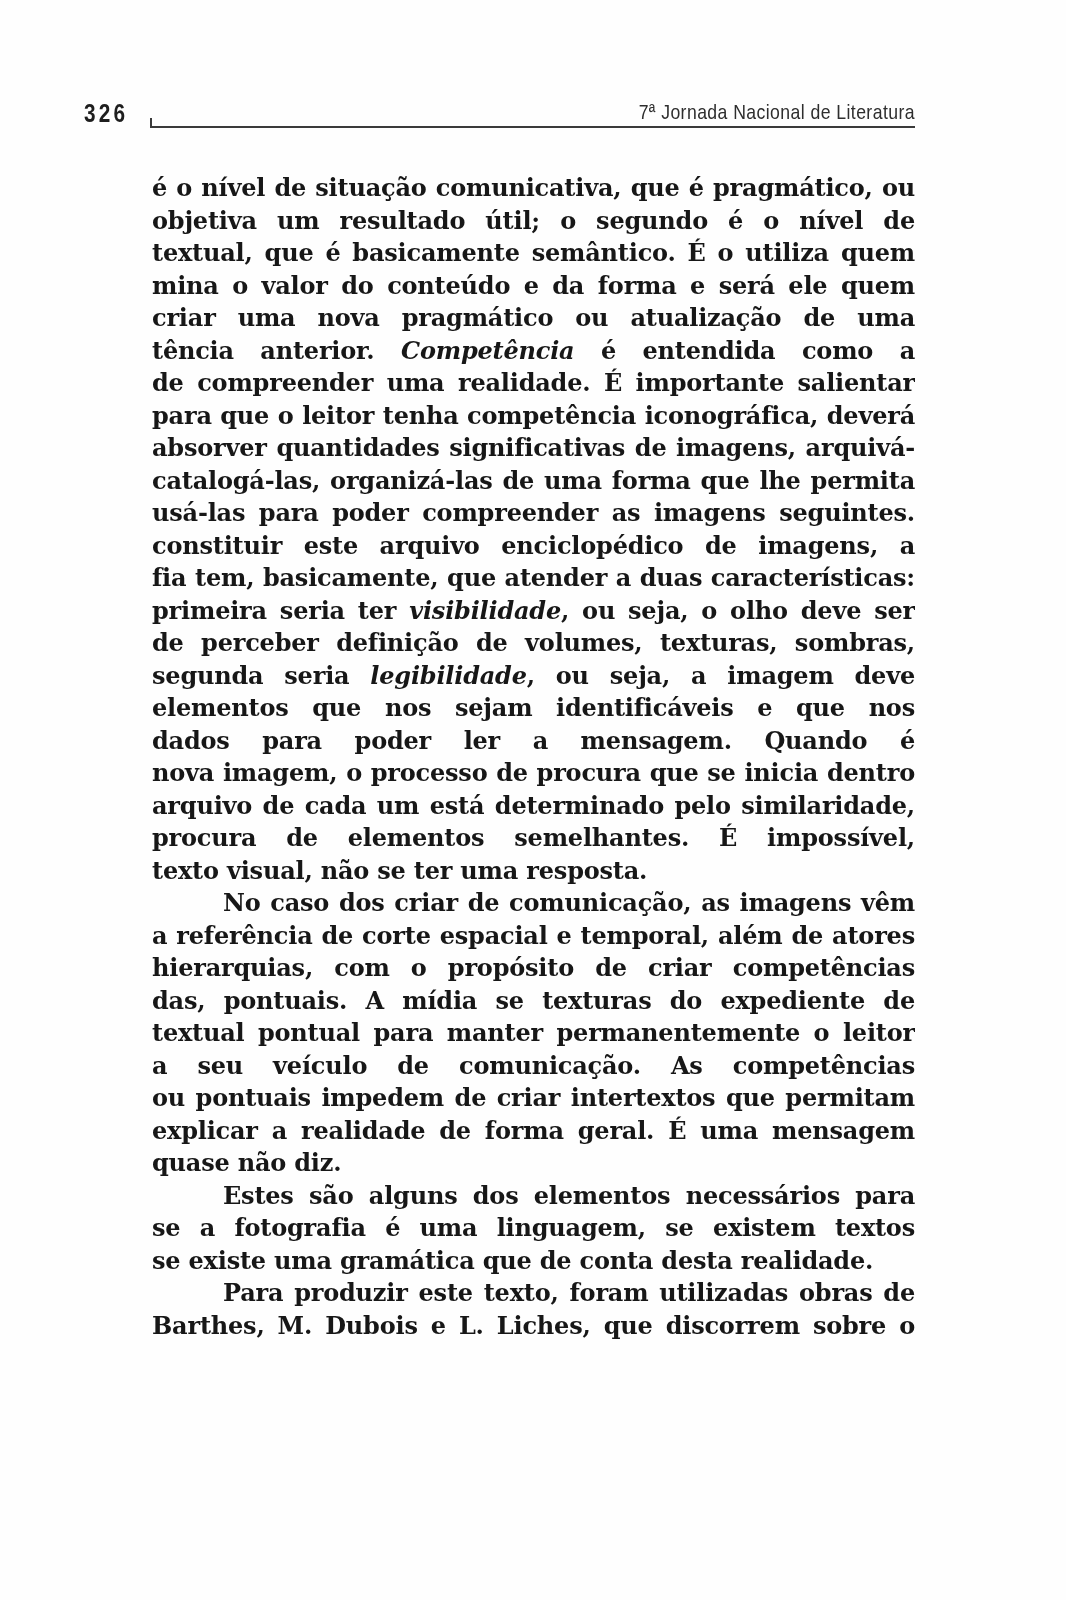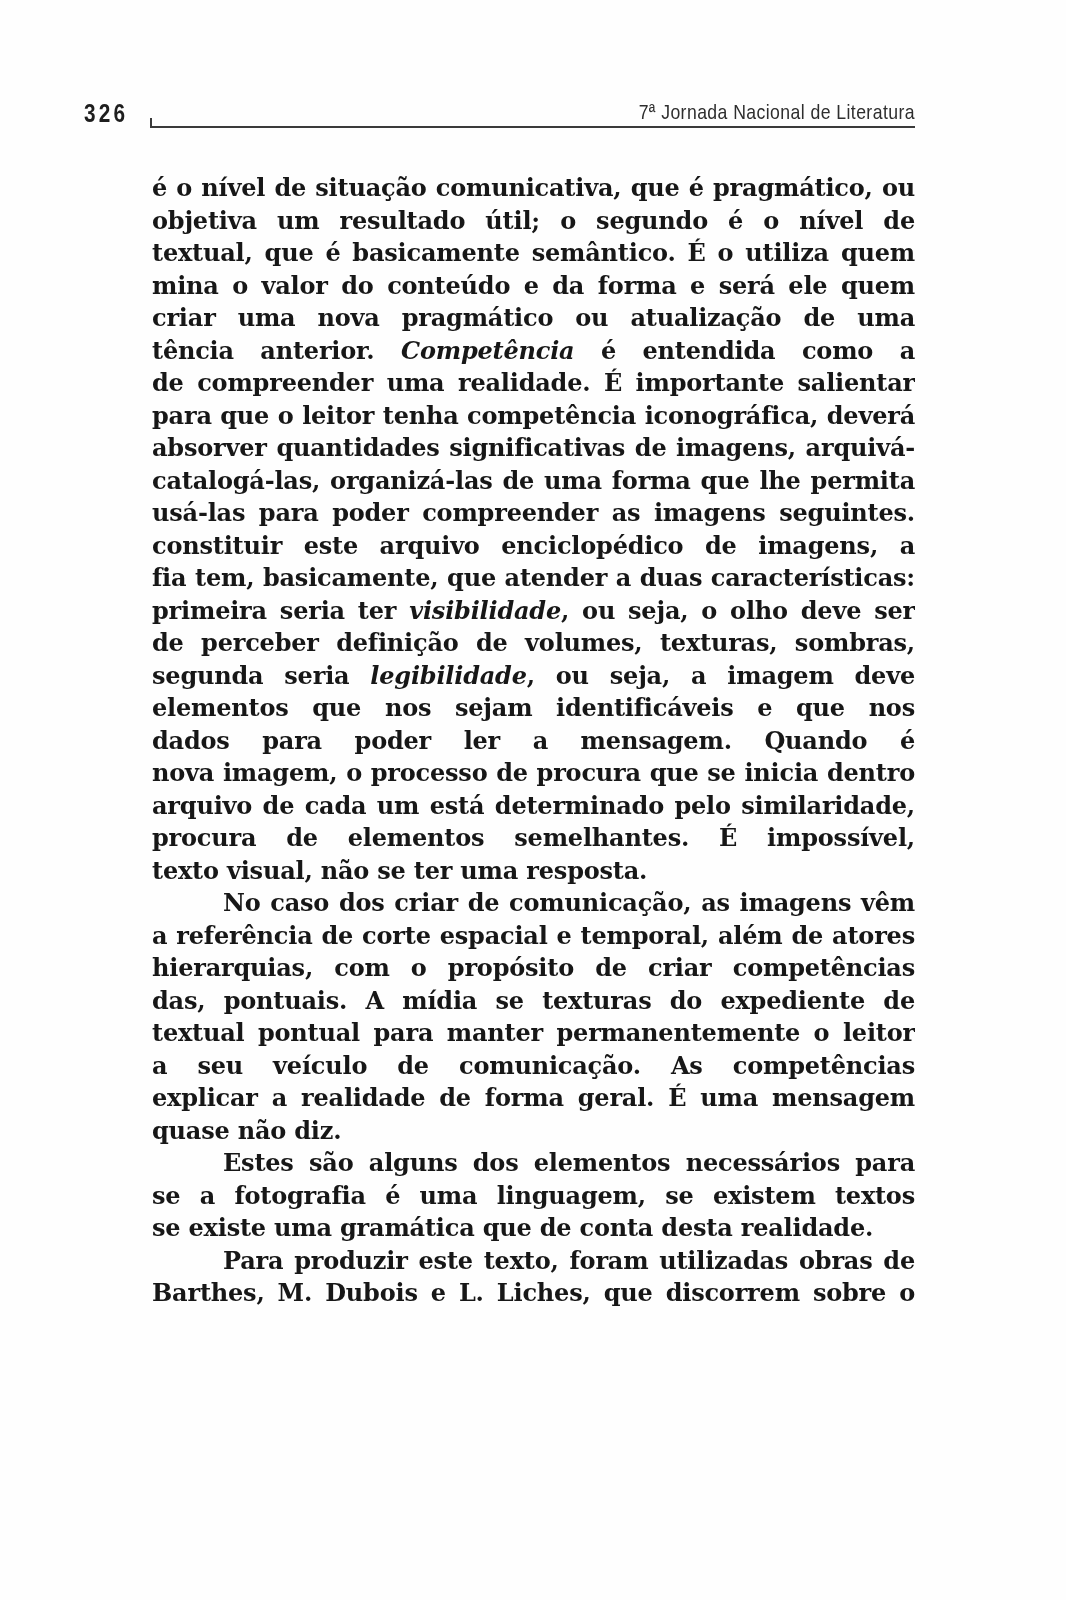--- a/index.html
+++ b/index.html
@@ -119,20 +119,21 @@
         <div class="line">procura de elementos semelhantes. É impossível, perante um</div>
         <div class="line last">texto visual, não se ter uma resposta.</div>
       </div>
       <div class="paragraph">
         <div class="line indent">No caso dos criar de comunicação, as imagens vêm com</div>
         <div class="line">a referência de corte espacial e temporal, além de atores e</div>
         <div class="line">hierarquias, com o propósito de criar competências fraciona-</div>
         <div class="line">das, pontuais. A mídia se texturas do expediente de informação</div>
         <div class="line">textual pontual para manter permanentemente o leitor preso</div>
         <div class="line">a seu veículo de comunicação. As competências fracionadas</div>
+        <div class="line">ou pontuais impedem de criar intertextos que permitam</div>
         <div class="line">explicar a realidade de forma geral. É uma mensagem que</div>
         <div class="line last">quase não diz.</div>
       </div>
       <div class="paragraph">
         <div class="line indent">Estes são alguns dos elementos necessários para discutir</div>
         <div class="line">se a fotografia é uma linguagem, se existem textos visuais e</div>
         <div class="line last">se existe uma gramática que de conta desta realidade.</div>
       </div>
       <div class="paragraph">
         <div class="line indent">Para produzir este texto, foram utilizadas obras de R.</div>

